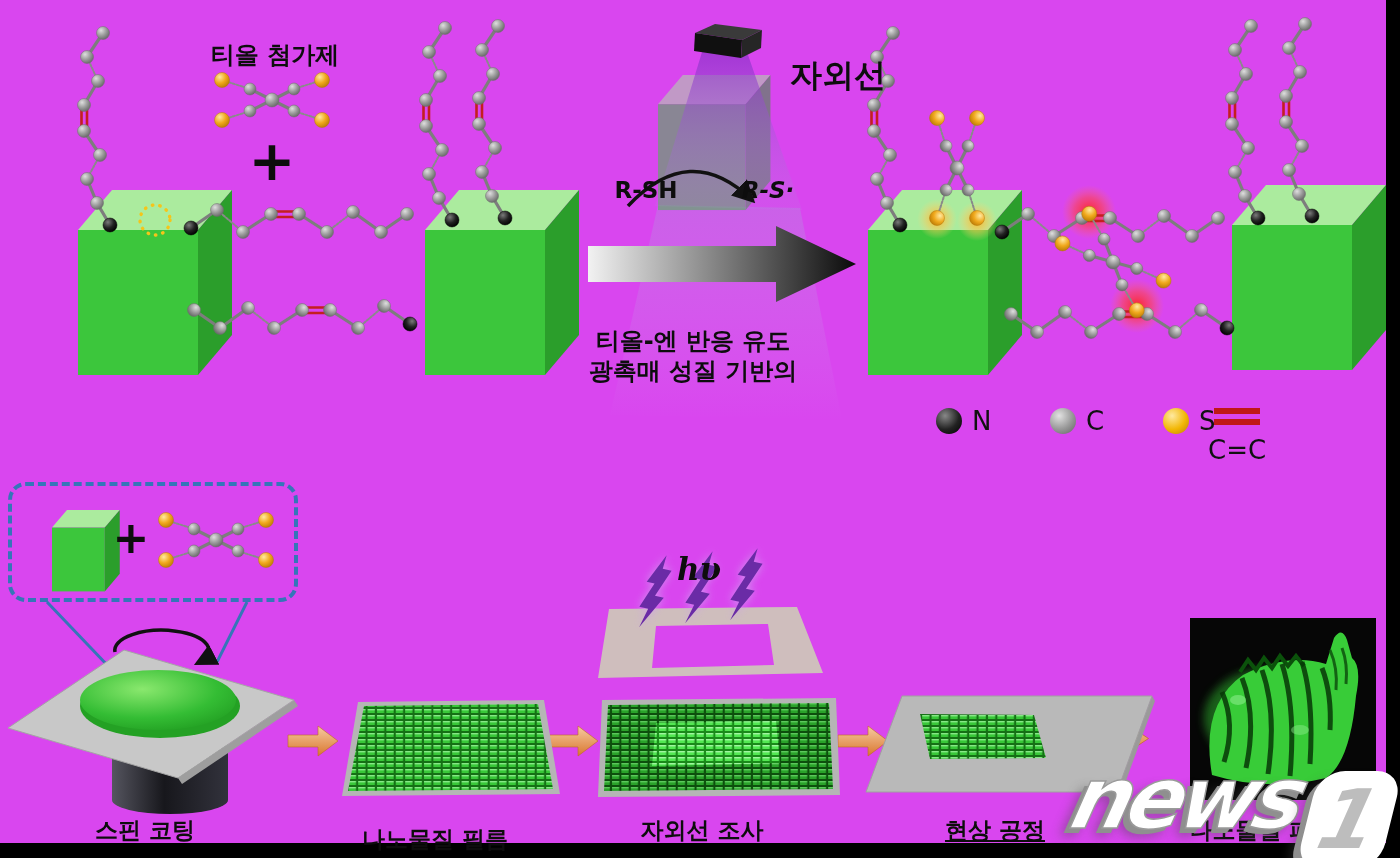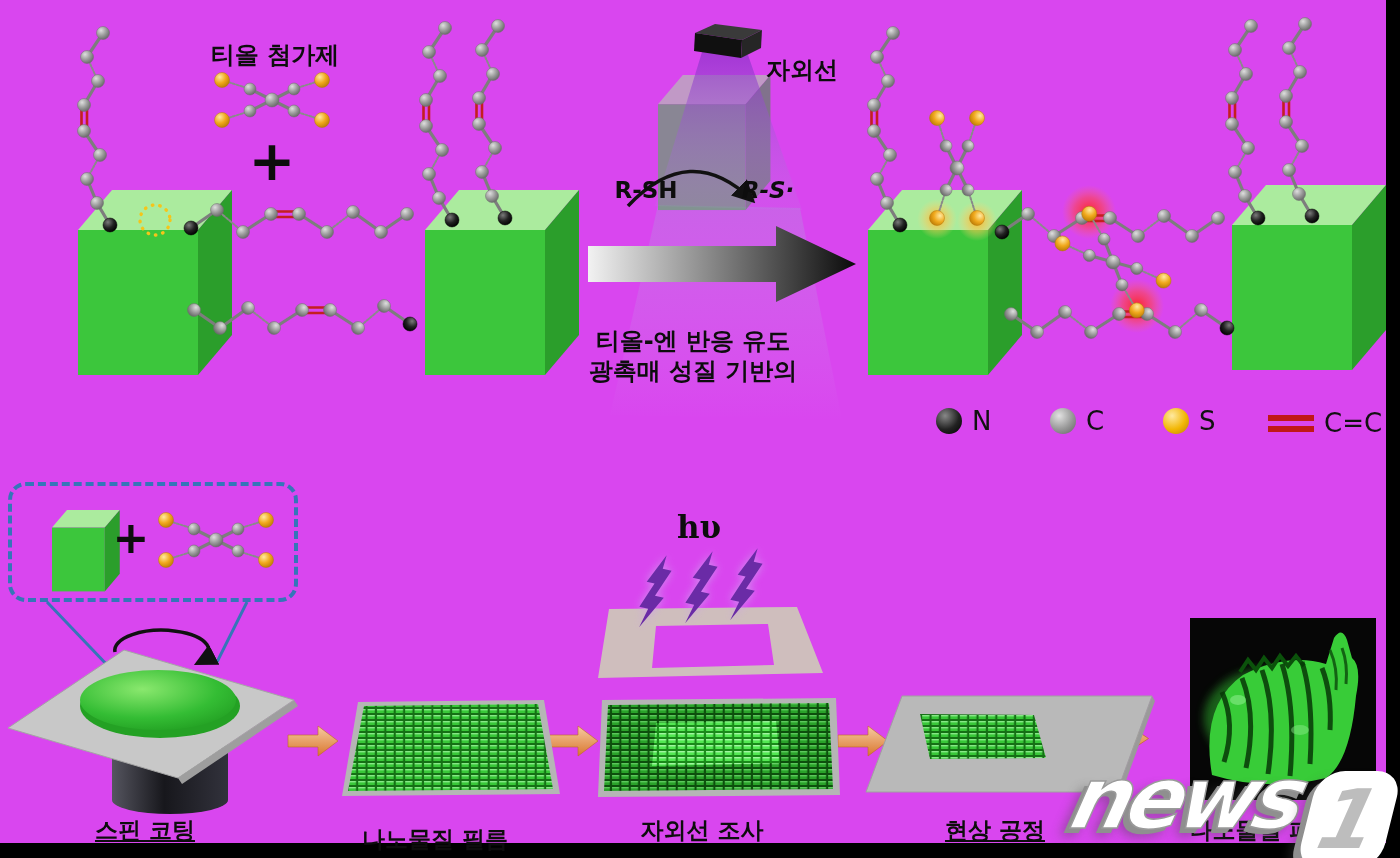--- a/index.html
+++ b/index.html
@@ -30,21 +30,21 @@
   .ccbars i{display:block;width:46px;height:6px;background:#c01818;}
   .bar-bottom{position:absolute;left:0;top:843px;width:1400px;height:15px;background:#000;z-index:20;}
   .bar-right{position:absolute;left:1386px;top:0;width:14px;height:858px;background:#000;z-index:20;}
   .wm{position:absolute;left:1072px;top:748px;z-index:30;transform:skewX(-14deg);white-space:nowrap;}
   .wm-news{font-style:italic;font-weight:800;font-size:86px;color:#fff;letter-spacing:-6px;
            -webkit-text-stroke:1.5px #9a9a9a;
            text-shadow:-5px 5px 0 #8f8f8f,-8px 8px 10px rgba(70,70,70,.45);}
   .wm-one{display:inline-block;margin-left:12px;width:84px;height:98px;background:#fff;border-radius:26px;
           box-shadow:-6px 6px 0 #8f8f8f,-9px 9px 10px rgba(70,70,70,.4);color:#bdbdbd;
           font-style:italic;font-weight:800;font-size:82px;line-height:98px;text-align:center;vertical-align:-20px;}
-  .serifit{font-family:"DejaVu Serif","Liberation Serif",serif;}
+  .serifit{font-family:"DejaVu Serif","Liberation Serif",serif;font-style:italic;margin-top:42px;}
 </style>
 </head>
 <body>
 
 <div class="canvas">
 
 <svg class="layer" viewBox="0 0 1400 858" width="1400" height="858">
 <defs>
   <radialGradient id="gC" cx="35%" cy="30%" r="75%">
     <stop offset="0%" stop-color="#dedede"></stop>
@@ -341,21 +341,21 @@
     <path d="M1330,650 Q1338,668 1336,690"></path>
     <path d="M1342,648 Q1348,664 1346,684"></path>
   </g>
   <ellipse cx="1238" cy="700" rx="8" ry="5" fill="#90ee90" opacity=".55"></ellipse>
   <ellipse cx="1300" cy="730" rx="9" ry="5" fill="#90ee90" opacity=".45"></ellipse>
 </g>
 </svg>
 
 <div class="lbl" style="left:210px;top:40px;width:130px;font-size:24px;">티올 첨가제</div>
 <div class="lbl" style="left:240px;top:126px;width:64px;font-size:56px;font-weight:800;">+</div>
-<div class="lbl" style="left:766px;top:55px;width:120px;font-size:24px;text-align:left;">자외선</div>
+<div class="lbl" style="left:766px;top:55px;width:120px;font-size:32px;text-align:right;">자외선</div>
 <div class="lbl" style="left:606px;top:176px;width:80px;font-size:23px;">R-SH</div>
 <div class="lbl" style="left:728px;top:176px;width:80px;font-size:23px;font-style:italic;">R-S·</div>
 <div class="lbl" style="left:580px;top:326px;width:226px;font-size:24px;">
   <div>티올-엔 반응 유도</div>
   <div>광촉매 성질 기반의</div>
 </div>
 <div class="lbl" style="left:1082px;top:110px;width:226px;font-size:23px;">
 </div>
 
 <div class="legend-item" style="left:936px;top:406px;">
@@ -363,33 +363,33 @@
   <span class="sym">N</span>
 </div>
 <div class="legend-item" style="left:1050px;top:406px;">
   <span class="sphere c"></span>
   <span class="sym">C</span>
 </div>
 <div class="legend-item" style="left:1163px;top:406px;">
   <span class="sphere s"></span>
   <span class="sym">S</span>
 </div>
-<div class="legend-item" style="left:1268px;top:408px;">
+<div class="legend-item" style="left:1208px;top:408px;flex-direction:column;">
   <span class="ccbars">
         <i></i>
         <i></i>
       </span>
   <span class="sym">C=C</span>
 </div>
 
 <div class="inset-box"></div>
 <div class="lbl" style="left:106px;top:510px;width:50px;font-size:44px;font-weight:800;z-index:13;">+</div>
 <div class="lbl serifit" style="left:664px;top:508px;width:70px;font-size:31px;">hυ</div>
 
-<div class="lbl" style="left:60px;top:816px;width:170px;font-size:23px;text-decoration:underline;">스핀 코팅</div>
+<div class="lbl" style="left:60px;top:816px;width:170px;font-size:23px;">스핀 코팅</div>
 <div class="lbl" style="left:345px;top:816px;width:180px;font-size:23px;margin-top:9px;">나노물질 필름</div>
 <div class="lbl" style="left:612px;top:816px;width:180px;font-size:23px;">자외선 조사</div>
 <div class="lbl" style="left:905px;top:816px;width:180px;font-size:23px;text-decoration:underline;">현상 공정</div>
 <div class="lbl" style="left:1170px;top:816px;width:185px;font-size:23px;">나노물질 패턴</div>
 
 <div class="bar-bottom"></div>
 <div class="bar-right"></div>
 
 <div class="wm">
   <span class="wm-news">news</span><span class="wm-one">1</span>

